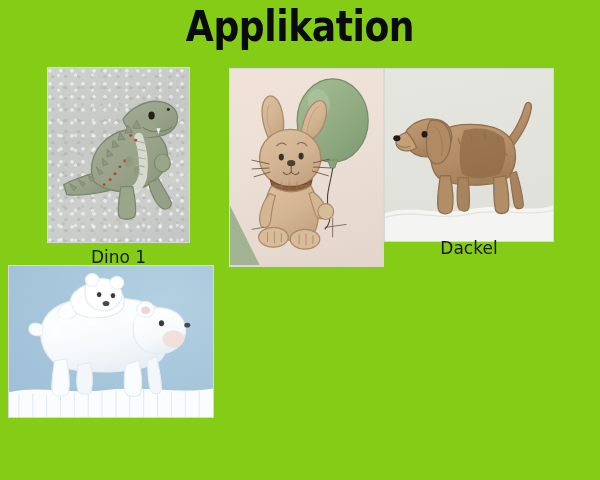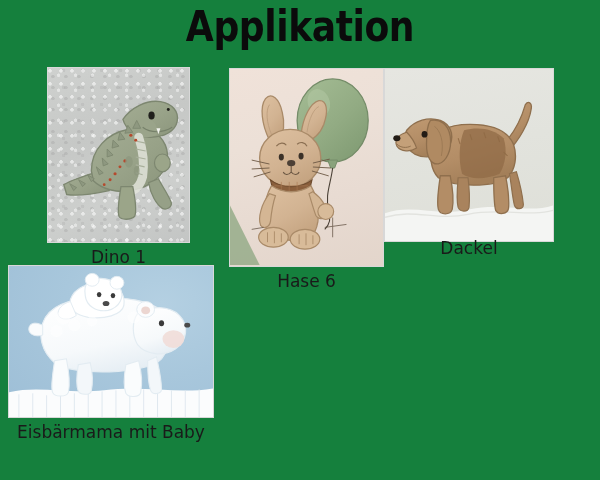--- a/index.html
+++ b/index.html
@@ -14,21 +14,21 @@
     overflow: hidden;
     font-family: "Liberation Sans", "DejaVu Sans", sans-serif;
     -webkit-font-smoothing: antialiased;
   }
 
   #page {
     position: absolute;
     left: 0; top: 0;
     width: 600px;
     height: 480px;
-    background: #15803d;
+    background: #84cc16;
   }
 
   
   .page-title {
     position: absolute;
     left: 0;
     top: 2px;
     width: 600px;
     text-align: center;
     font-family: "DejaVu Sans", "Liberation Sans", sans-serif;
@@ -274,21 +274,20 @@
             <path d="M84 168 L 84 177"></path>
         </g>
 
         <g stroke="#5b4b3c" stroke-width="0.9" fill="none" opacity="0.8">
           <path d="M96 160 L 118 157"></path>
             <path d="M104 150 L 104 170"></path>
           <path d="M22 162 L 34 160"></path>
         </g>
       </svg>
     </div>
-    <div class="caption">Hase 6</div>
   </div>
 
   <div class="gallery-item" id="item-dackel">
     <div class="photo">
       <div class="bg-dackel"></div>
       <svg class="svg-layer" viewBox="0 0 170 174" preserveAspectRatio="none">
         <defs>
           <linearGradient id="dogBody" x1="0" y1="0" x2="0.4" y2="1">
             <stop offset="0%" stop-color="#c09a72"></stop>
             <stop offset="60%" stop-color="#b38d66"></stop>
@@ -417,16 +416,15 @@
 
         <g fill="#ffffff" opacity="0.55">
           <circle cx="55" cy="52" r="7"></circle>
             <circle cx="66" cy="60" r="6"></circle>
           <circle cx="48" cy="66" r="6"></circle>
             <circle cx="84" cy="56" r="5"></circle>
           <circle cx="126" cy="52" r="6"></circle>
         </g>
       </svg>
     </div>
-    <div class="caption">Eisbärmama mit Baby</div>
   </div>
 
 </div>
 
 </body></html>

